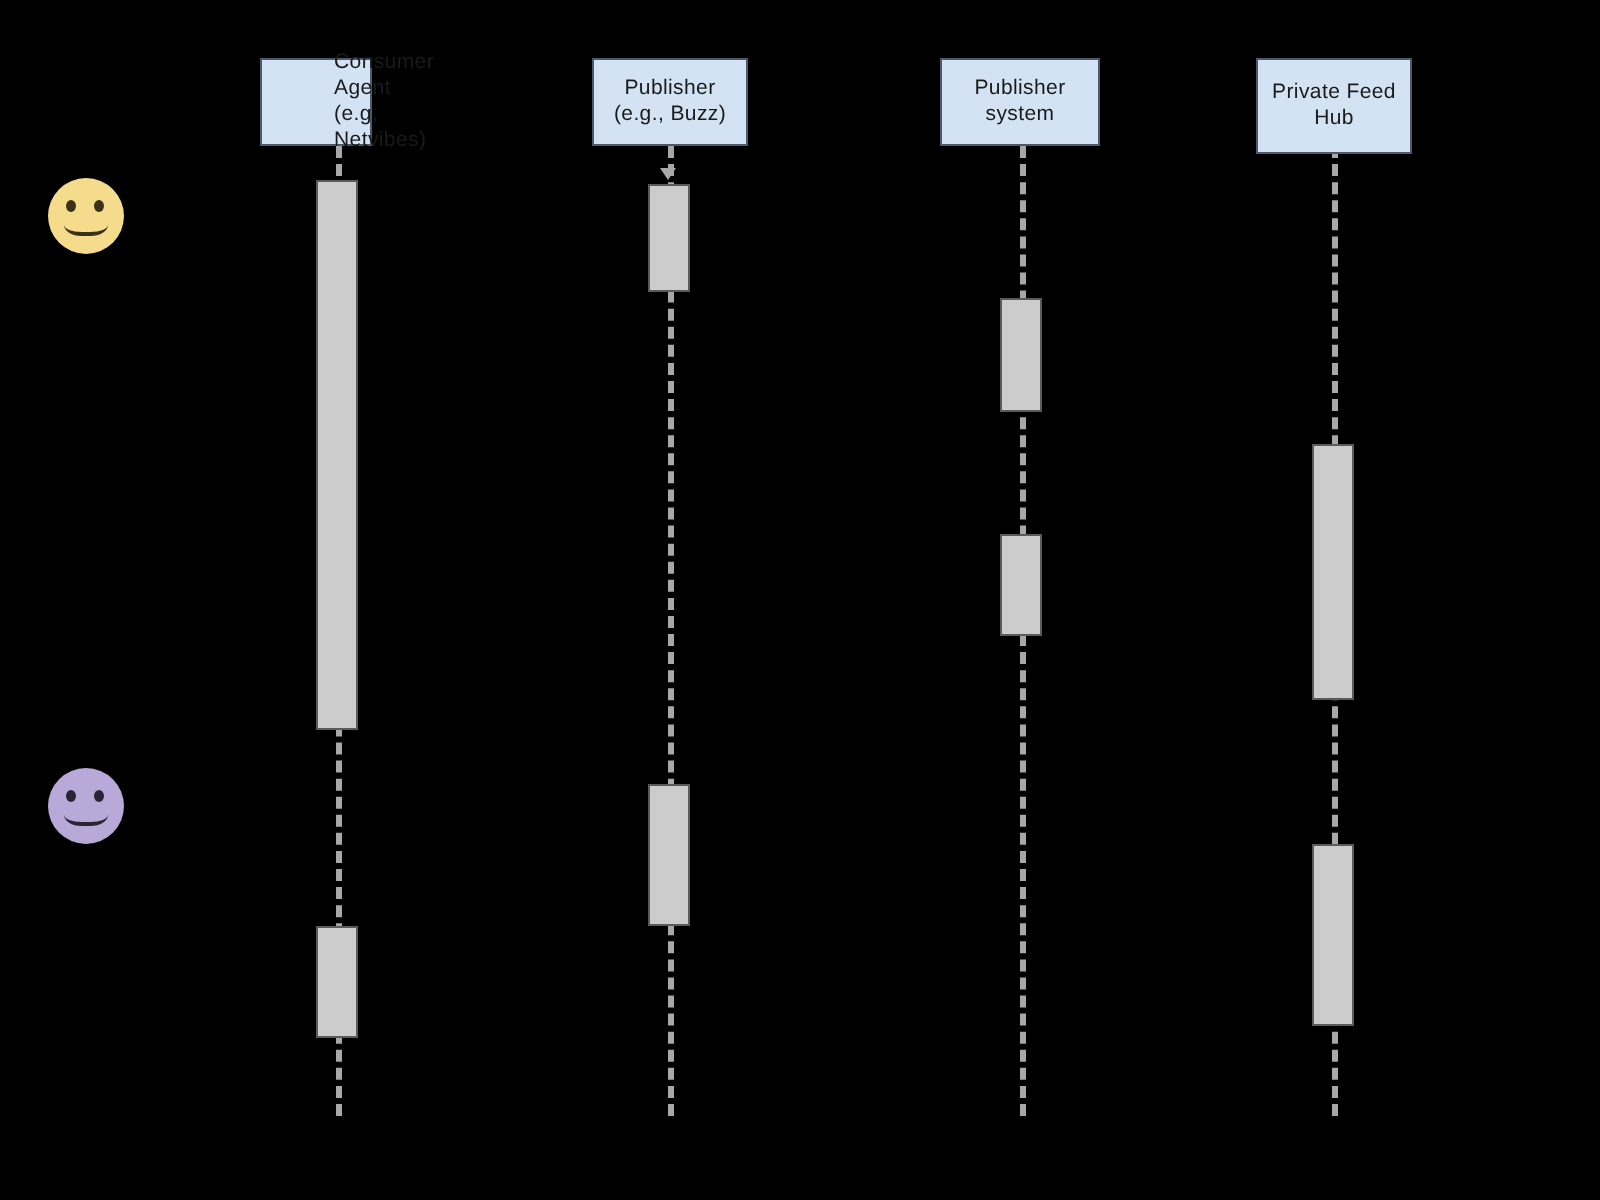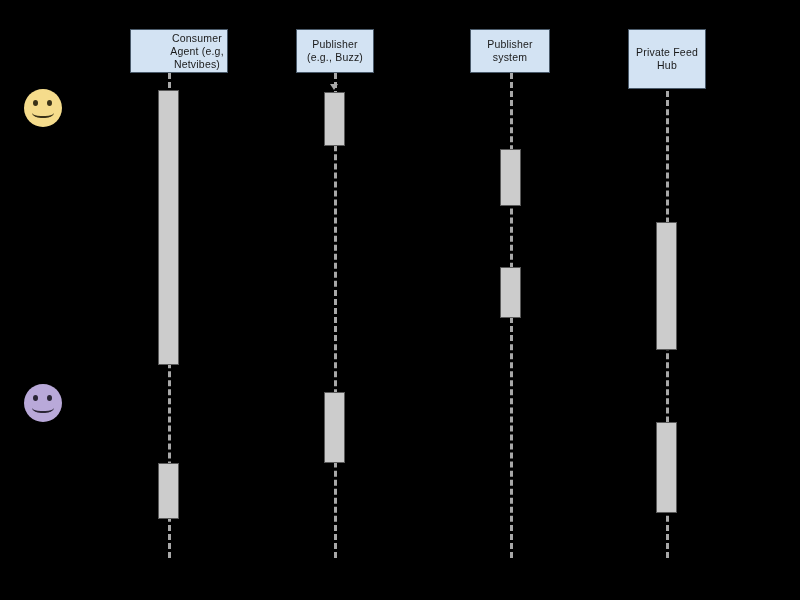--- a/index.html
+++ b/index.html
@@ -92,34 +92,34 @@
 
 <div id="canvas">
 
   <div class="lifeline" style="left:168px; top:73px; height:485px;"></div>
   <div class="lifeline" style="left:334px; top:73px; height:485px;"></div>
   <div class="lifeline" style="left:510px; top:73px; height:485px;"></div>
   <div class="lifeline" style="left:666px; top:73px; height:485px;"></div>
 
   <div class="arrowhead" style="left:330px; top:84px;"></div>
 
-  <div class="participant-box" style="left:130px; top:29px; width:98px; height:44px;padding-left:36px;">
+  <div class="participant-box" style="left:130px; top:29px; width:56px; height:44px;padding-left:36px;">
     <span class="participant-label">Consumer
 Agent (e.g,
 Netvibes)</span>
   </div>
   <div class="participant-box" style="left:296px; top:29px; width:78px; height:44px;justify-content:center;">
     <span class="participant-label">Publisher
 (e.g., Buzz)</span>
   </div>
   <div class="participant-box" style="left:470px; top:29px; width:80px; height:44px;">
     <span class="participant-label">Publisher
 system</span>
   </div>
-  <div class="participant-box" style="left:628px; top:29px; width:78px; height:60px;">
+  <div class="participant-box" style="left:628px; top:29px; width:78px; height:48px;">
     <span class="participant-label">Private Feed
 Hub</span>
   </div>
 
   <div class="activation" style="left:158px; top:90px; height:275px;"></div>
   <div class="activation" style="left:158px; top:463px; height:56px;"></div>
 
   <div class="activation" style="left:324px; top:92px; height:54px;"></div>
   <div class="activation" style="left:324px; top:392px; height:71px;"></div>
 

